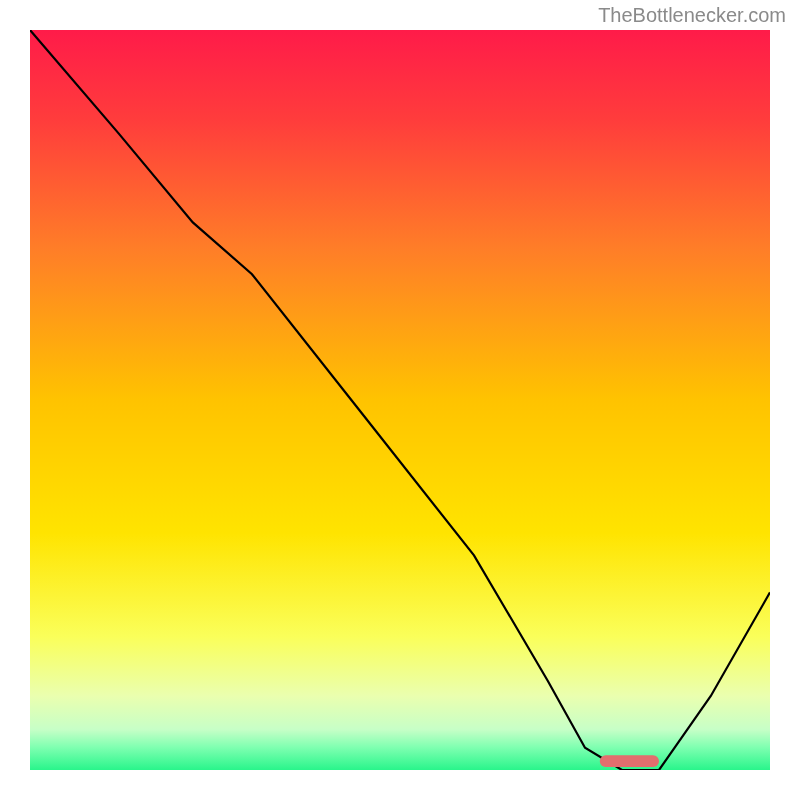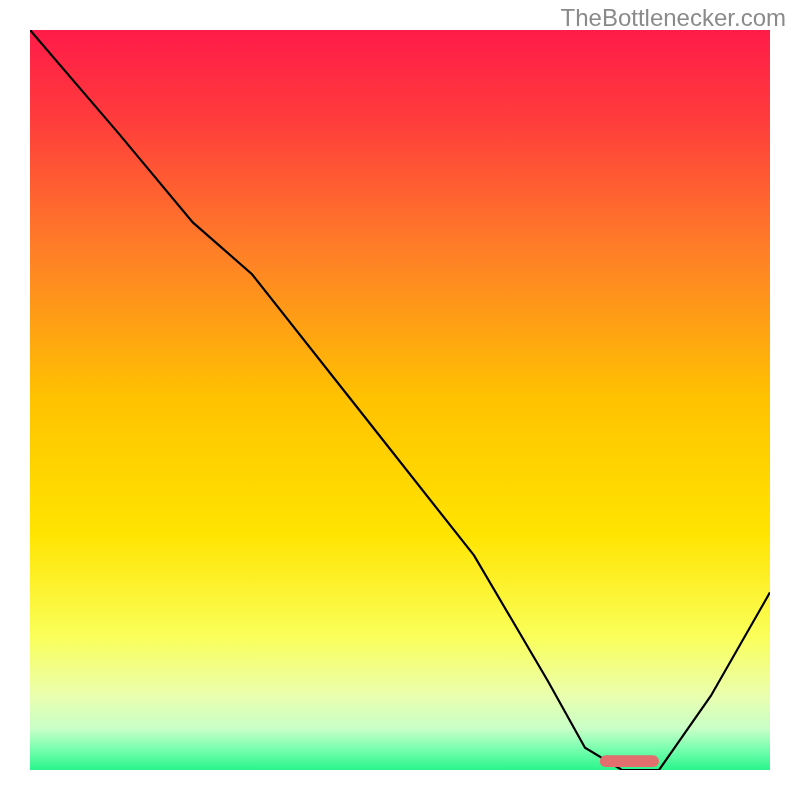--- a/index.html
+++ b/index.html
@@ -9,21 +9,21 @@
     height: 800px;
     background: #ffffff;
     font-family: Arial, Helvetica, sans-serif;
     position: relative;
   }
   .watermark {
     position: absolute;
     top: 4px;
     right: 14px;
     color: #8a8a8a;
-    font-size: 24px;
+    font-size: 20px;
     z-index: 5;
     font-weight: 400;
   }
   .chart-container {
     position: absolute;
     top: 30px;
     left: 30px;
     width: 740px;
     height: 740px;
     border: 3px solid #000;

